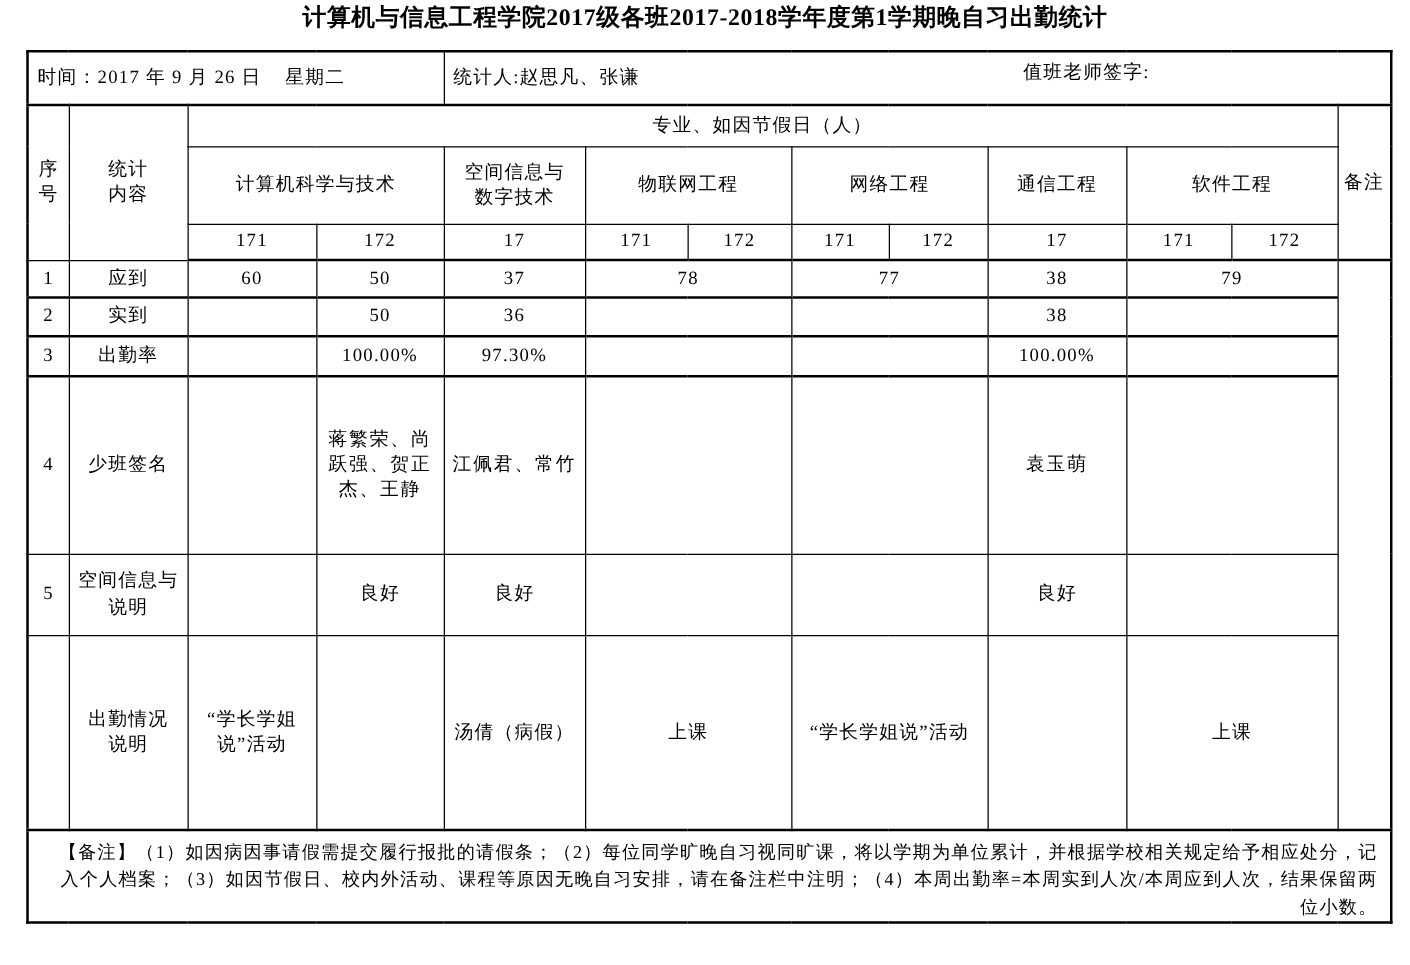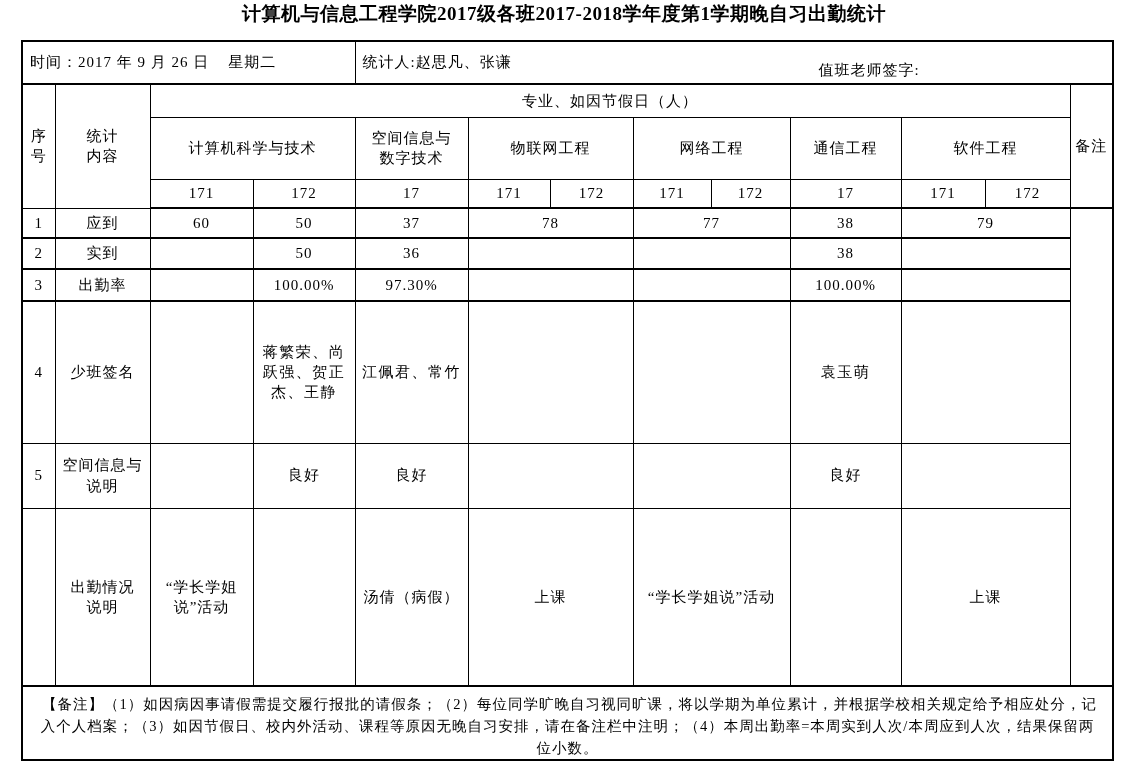--- a/index.html
+++ b/index.html
@@ -20,25 +20,25 @@
   td{
     border:1px solid #000;text-align:center;vertical-align:middle;
     font-size:15px;letter-spacing:1px;padding:2px;overflow:hidden;
     white-space:pre-line;line-height:1.35;
   }
   tr.info-row td{
     text-align:left;white-space:pre;padding-left:7px;
     border-bottom:2px solid #000;
   }
   td.rel{position:relative;}
-  .sign-abs{position:absolute;left:463px;top:18px;white-space:pre;}
+  .sign-abs{position:absolute;left:463px;top:6px;white-space:pre;}
   .thickb{border-bottom:2px solid #000;text-align:center;}
   .thickt{border-top:2px solid #000;}
   td.footer-cell{
-    text-align:center;vertical-align:top;white-space:normal;
+    text-align:right;vertical-align:top;white-space:normal;
     font-size:14.5px;line-height:22px;letter-spacing:1px;
     padding:6px 10px 0 10px;text-indent:4px;
   }
   td.names{font-size:15px;letter-spacing:1.5px;padding:19px 4px;}
 </style>
 </head>
 <body>
 
 <div class="doc-title">计算机与信息工程学院2017级各班2017-2018学年度第1学期晚自习出勤统计</div>
 
@@ -151,21 +151,21 @@
 说明</td>
     <td></td>
     <td>良好</td>
     <td>良好</td>
     <td colspan="2"></td>
     <td colspan="2"></td>
     <td>良好</td>
     <td colspan="2"></td>
   </tr>
 
-  <tr style="height:178px">
+  <tr style="height:156px">
     <td></td>
     <td>出勤情况
 说明</td>
     <td>“学长学姐
 说”活动</td>
     <td></td>
     <td>汤倩（病假）</td>
     <td colspan="2">上课</td>
     <td colspan="2">“学长学姐说”活动</td>
     <td></td>

